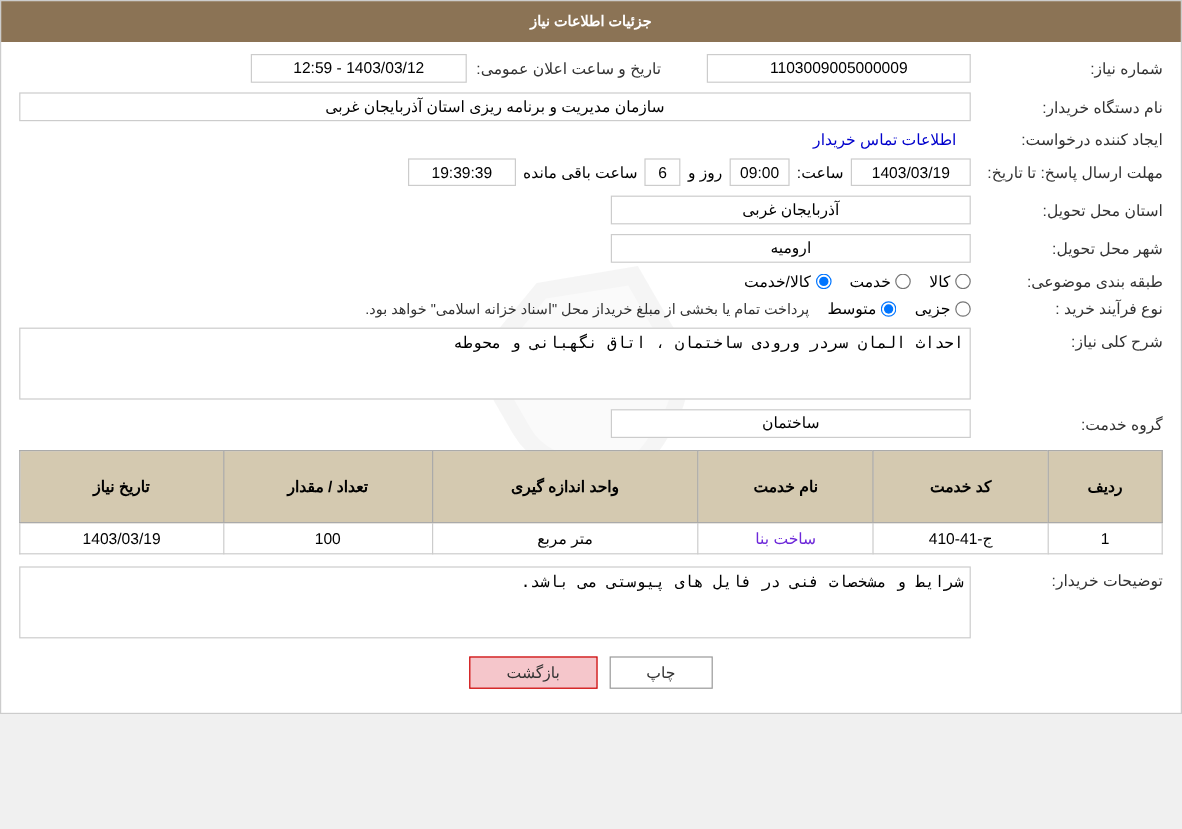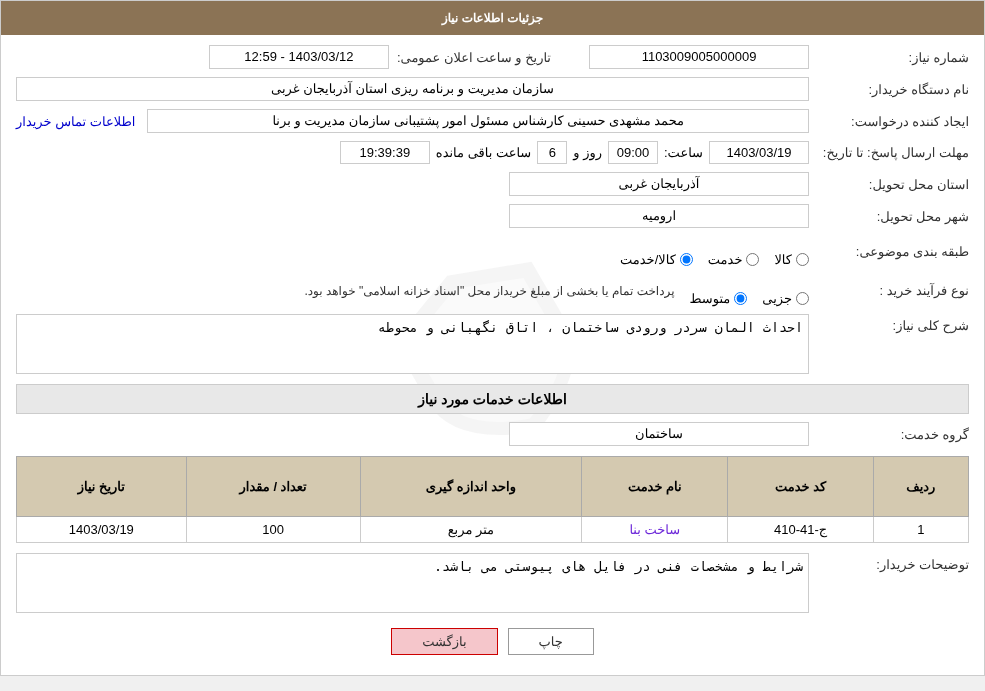--- a/index.html
+++ b/index.html
@@ -73,21 +73,20 @@
     .radio-group {
       display: flex;
       align-items: center;
       gap: 15px;
       direction: rtl;
     }
     .radio-item {
       display: flex;
       align-items: center;
       gap: 4px;
-      margin-top: 16px;
     }
     .description-box {
       border: 1px solid #ccc;
       background: #fff;
       width: 100%;
       min-height: 60px;
       padding: 5px;
       text-align: right;
       direction: rtl;
       resize: none;
@@ -216,21 +215,20 @@
           <div class="value-box" style="min-width:180px;">1403/03/12 - 12:59</div>
         </div>
 
         <div class="info-row">
           <span class="label">نام دستگاه خریدار:</span>
           <div class="value-box value-box-full">سازمان مدیریت و برنامه ریزی استان آذربایجان غربی</div>
         </div>
 
         <div class="info-row">
           <span class="label">ایجاد کننده درخواست:</span>
-          <div class="value-box value-box-full">محمد مشهدی حسینی کارشناس مسئول امور پشتیبانی سازمان مدیریت و برنا</div>
           <span style="width:6px;"></span>
           <span class="highlight-link" style="white-space:nowrap;margin-right:6px;">اطلاعات تماس خریدار</span>
         </div>
 
         <div class="info-row">
           <span class="label" style="white-space:nowrap;">مهلت ارسال پاسخ: تا تاریخ:</span>
           <div class="time-box" style="min-width:100px;border:1px solid #ccc;padding:3px 6px;">1403/03/19</div>
           <span style="margin:0 6px;">ساعت:</span>
           <div class="small-box">09:00</div>
           <span style="margin:0 6px;">روز و</span>
@@ -280,21 +278,20 @@
             </div>
           </div>
           <span class="notice-text" style="margin-right:15px;">پرداخت تمام یا بخشی از مبلغ خریداز محل "اسناد خزانه اسلامی" خواهد بود.</span>
         </div>
 
         <div class="description-row">
           <span class="description-label">شرح کلی نیاز:</span>
           <textarea class="description-box" style="height: 60px;" readonly="">احداث المان سردر ورودی ساختمان ، اتاق نگهبانی و محوطه</textarea>
         </div>
 
-        <div class="section-title">اطلاعات خدمات مورد نیاز</div>
 
         <div class="info-row service-group-row">
           <span class="label">گروه خدمت:</span>
           <div class="value-box value-box-wide">ساختمان</div>
         </div>
 
         <table class="data-table">
           <thead>
             <tr>
               <th>ردیف</th>

